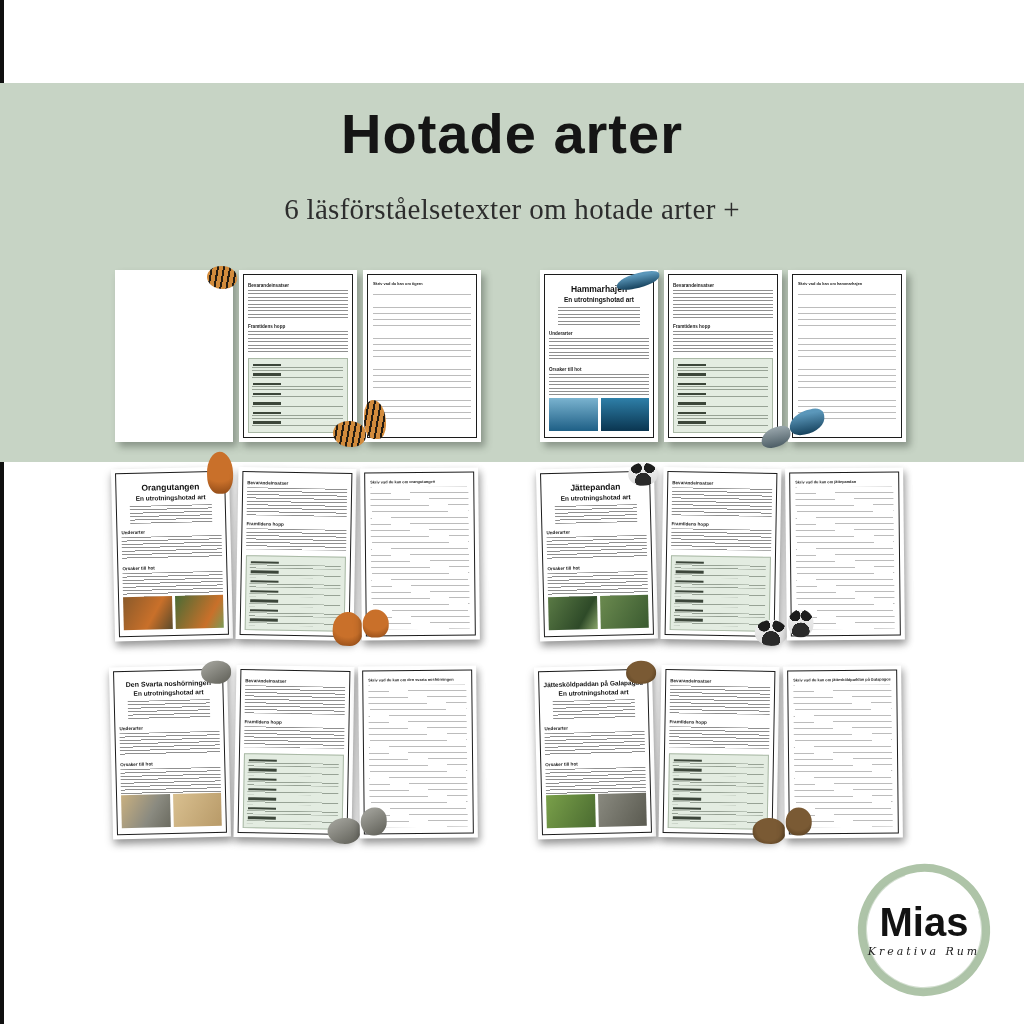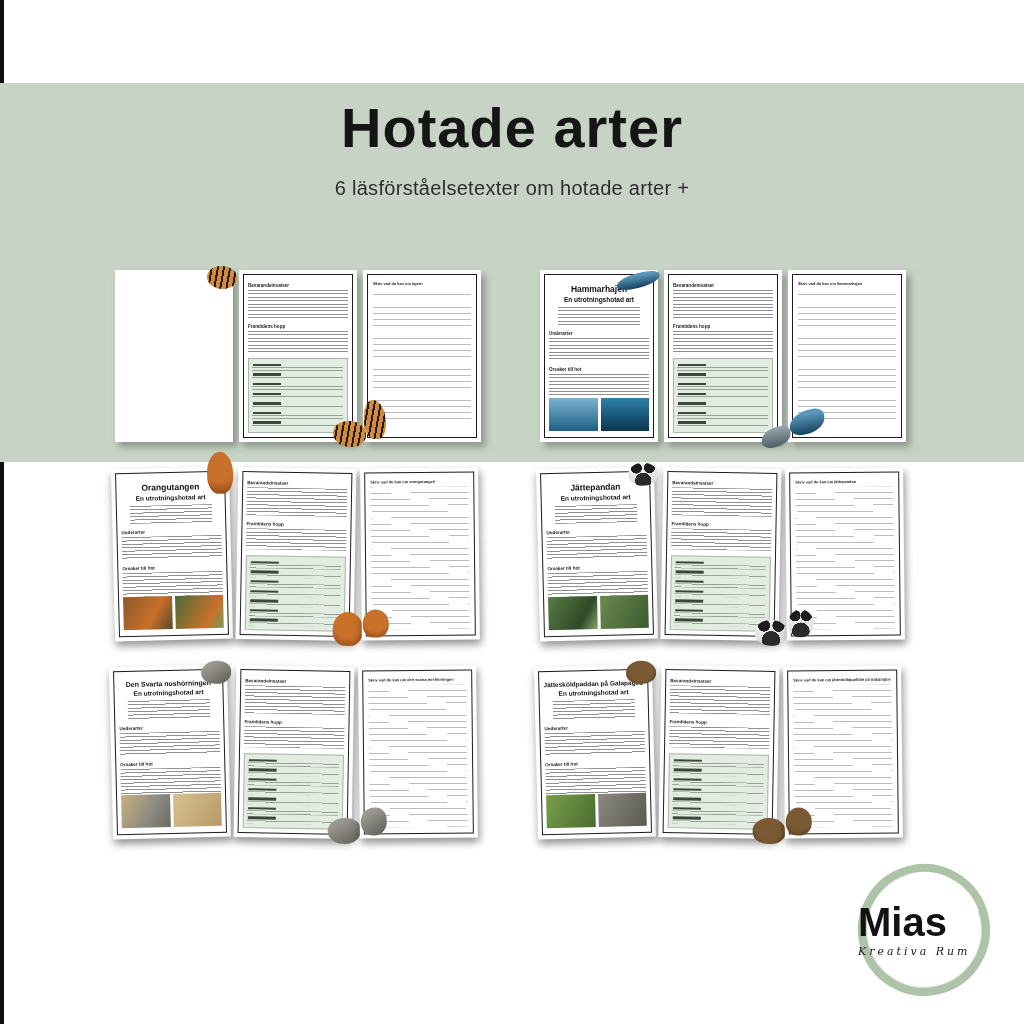--- a/index.html
+++ b/index.html
@@ -2,22 +2,22 @@
 <html style="--banner_bg: #c7d4c5; --glossary_bg: #e3ece1; --logo_ring: #aec4a8; --page_border: #1c1c1c;"><head>
 <meta charset="utf-8">
 <style>
   html,body{margin:0;padding:0;}
   body{width:1024px;height:1024px;position:relative;background:#ffffff;
        font-family:"Liberation Sans", sans-serif;overflow:hidden;}
   .edge-strip{position:absolute;left:0;top:0;width:4px;height:1024px;background:#101010;}
 
   
   .banner{position:absolute;left:0;top:83px;width:1024px;height:379px;background:var(--banner_bg,#c7d4c5);text-align:center;}
-  .main-title{margin-top:14px;font-size:56px;font-weight:800;letter-spacing:1px;color:#151515;line-height:1.1;}
-  .subtitle{margin-top:10px;font-size:20px;font-weight:400;color:#2d2d2d;line-height:38px;letter-spacing:.3px;}
+  .main-title{margin-top:20px;font-size:56px;font-weight:800;letter-spacing:1px;color:#151515;line-height:1.1;}
+  .subtitle{margin-top:25px;font-size:29px;font-weight:400;color:#2d2d2d;line-height:38px;letter-spacing:.3px;font-family:Liberation Serif, serif;}
 
   
   .set{position:absolute;width:368px;height:186px;}
   .s0{left:115px;top:268px}.s1{left:540px;top:268px}
   .s2{left:113px;top:466px}.s3{left:538px;top:466px}
   .s4{left:111px;top:664px}.s5{left:536px;top:664px}
 
   .page{position:absolute;top:2px;width:118px;height:172px;background:#ffffff;
         box-shadow:4px 5px 7px rgba(55,65,55,.42);}
   .p1{left:0}.p2{left:124px}.p3{left:248px}
@@ -86,21 +86,21 @@
   .set-panda .phb{background:linear-gradient(120deg,#6b8a4f,#3a5a30);}
   .set-rhino .pha{background:linear-gradient(120deg,#c9b080,#8a8a80 60%,#6b6b60);}
   .set-rhino .phb{background:linear-gradient(120deg,#d9c090,#b89a68);}
   .set-tortoise .pha{background:linear-gradient(120deg,#7aa04a,#4a6b30);}
   .set-tortoise .phb{background:linear-gradient(120deg,#8a8a80,#5a5a50);}
 
   
   .logo{position:absolute;left:858px;top:864px;width:132px;height:132px;}
   .ring{position:absolute;inset:0;border:8px solid var(--logo_ring,#aec4a8);border-radius:50%;transform:rotate(-14deg);}
   .ring::before{content:"";position:absolute;inset:-3px;border:4px solid rgba(174,196,168,.55);border-radius:50%;border-top-color:transparent;transform:rotate(40deg);}
-  .logo-inner{position:absolute;inset:0;display:flex;flex-direction:column;align-items:flex-start;justify-content:center;}
+  .logo-inner{position:absolute;inset:0;display:flex;flex-direction:column;align-items:center;justify-content:center;}
   .logo-name{font-size:40px;font-weight:800;color:#121212;line-height:1;}
   .logo-tagline{font-family:"DejaVu Serif", serif;font-style:italic;font-size:11px;letter-spacing:3px;color:#1a1a1a;margin-top:3px;white-space:nowrap;}
 </style>
 </head>
 <body>
 
 <div class="edge-strip"></div>
 
 <div class="banner">
   <div class="main-title">Hotade arter</div>

